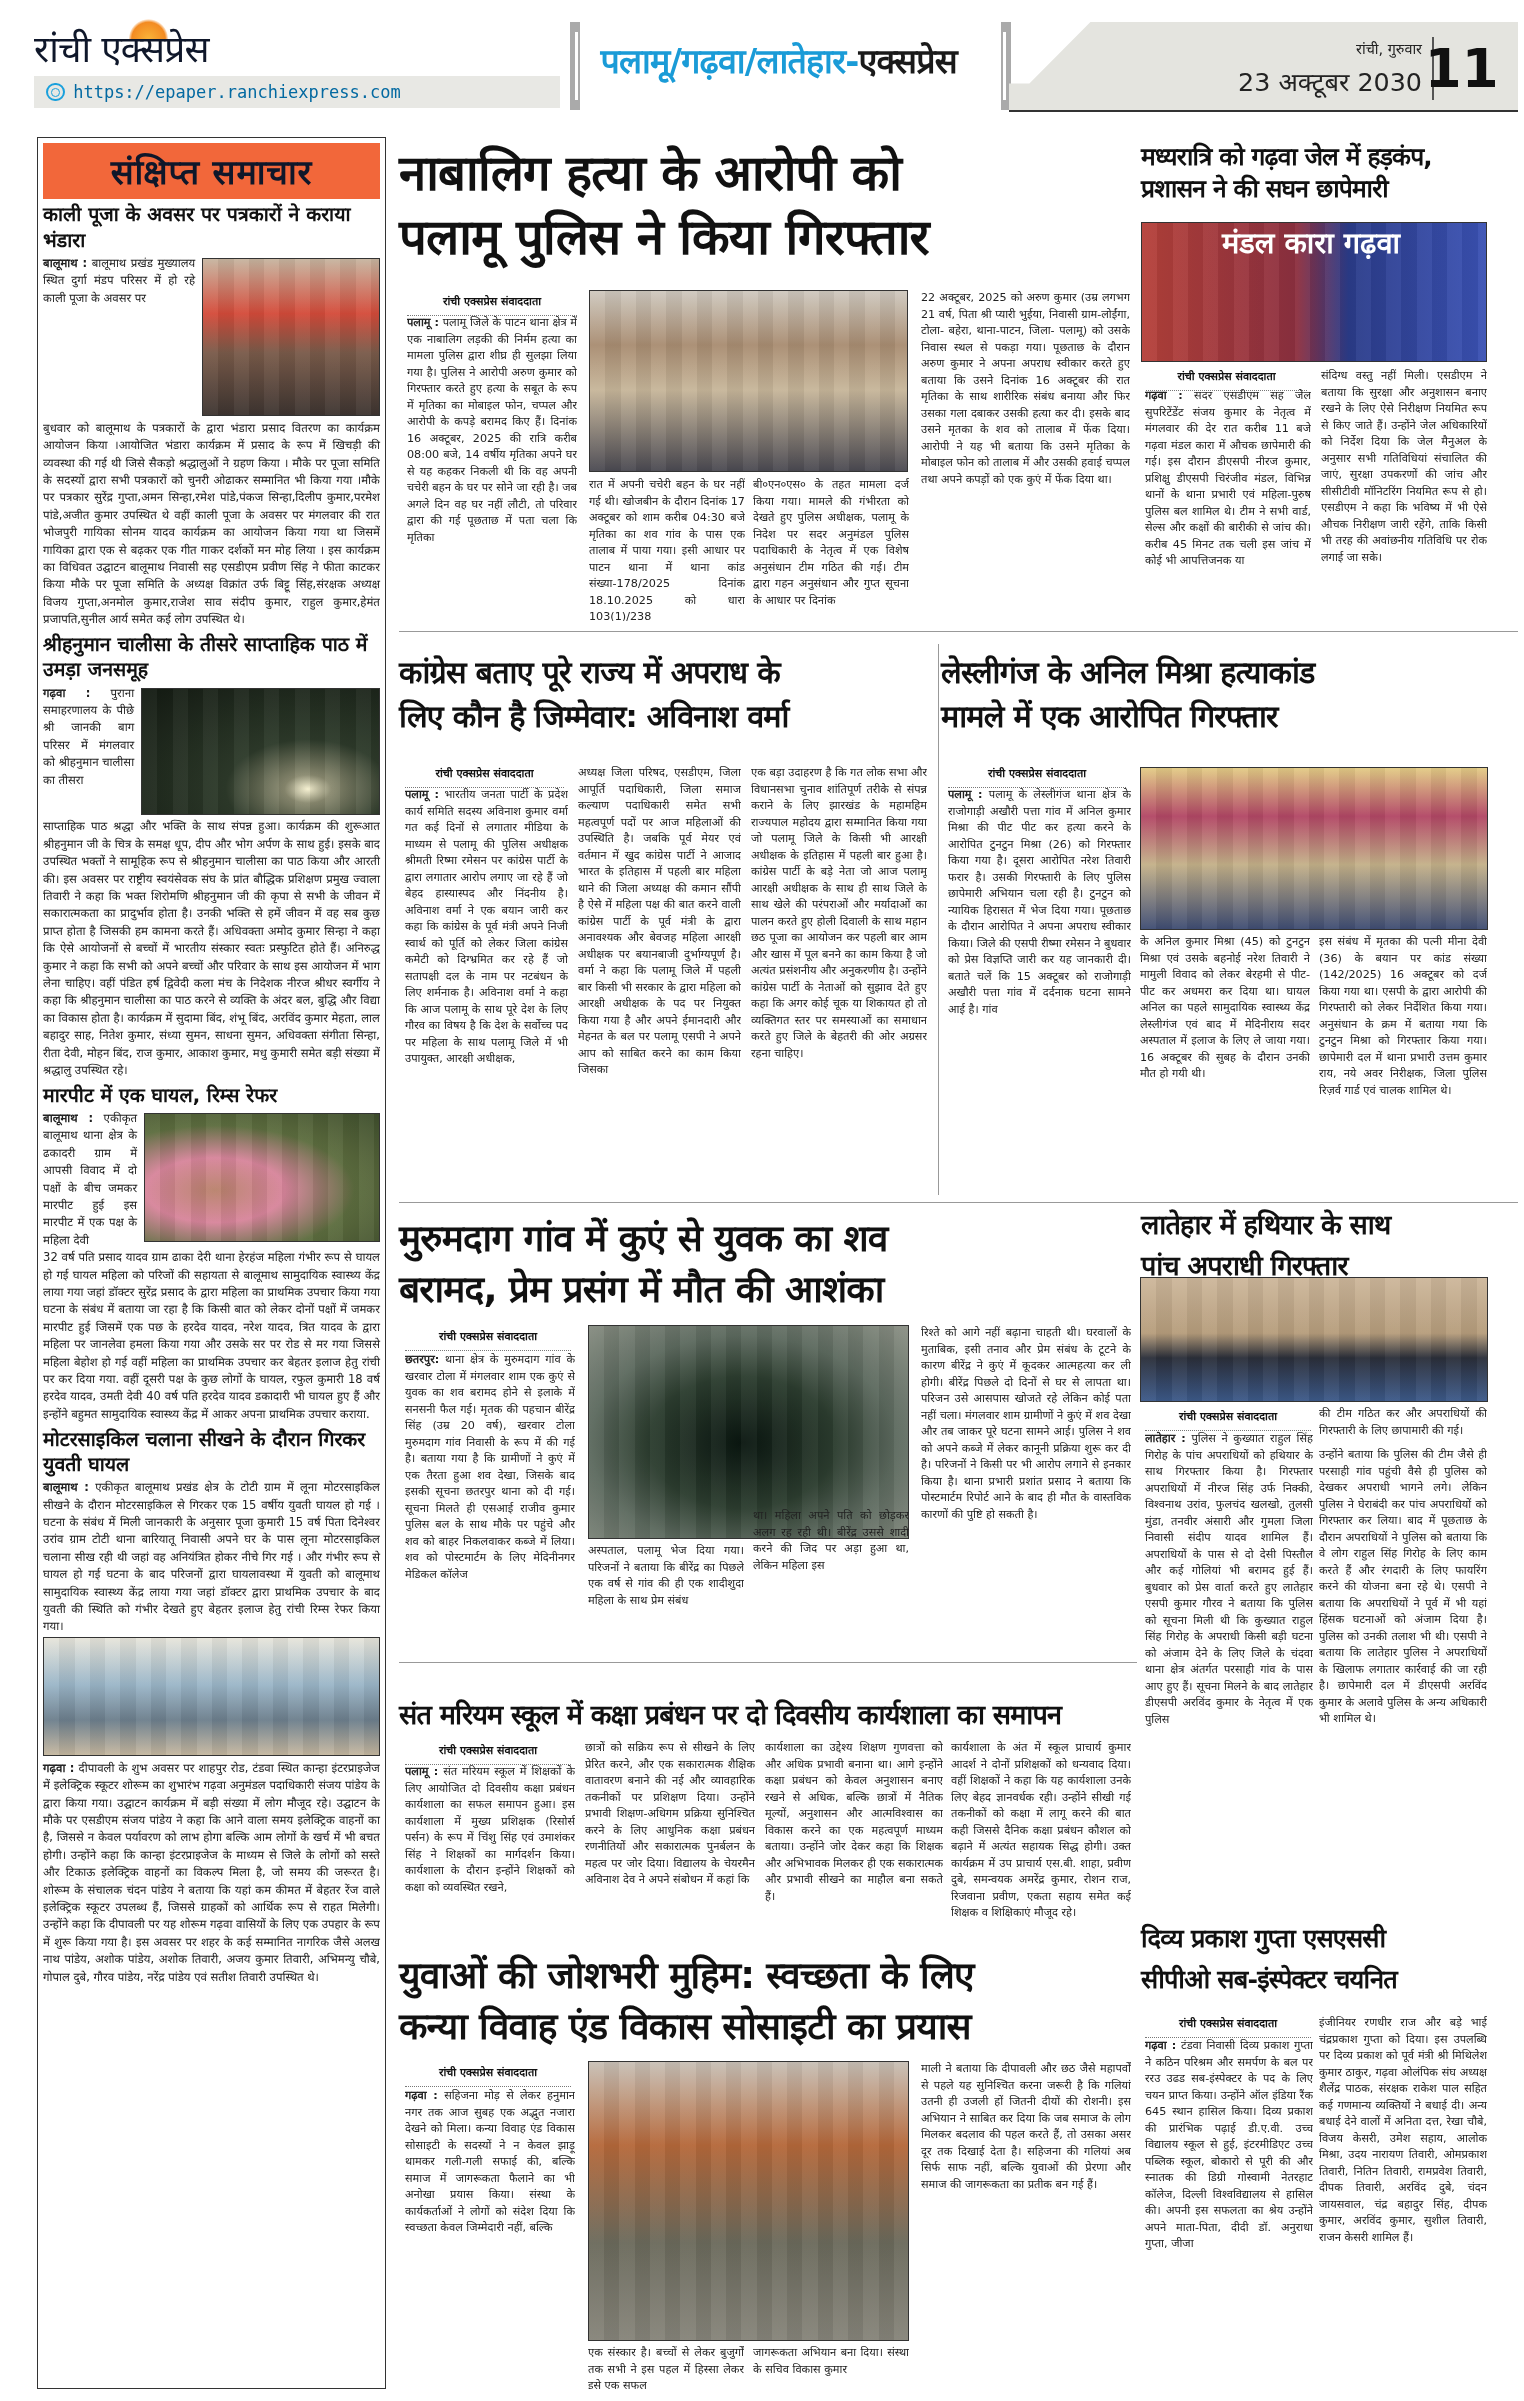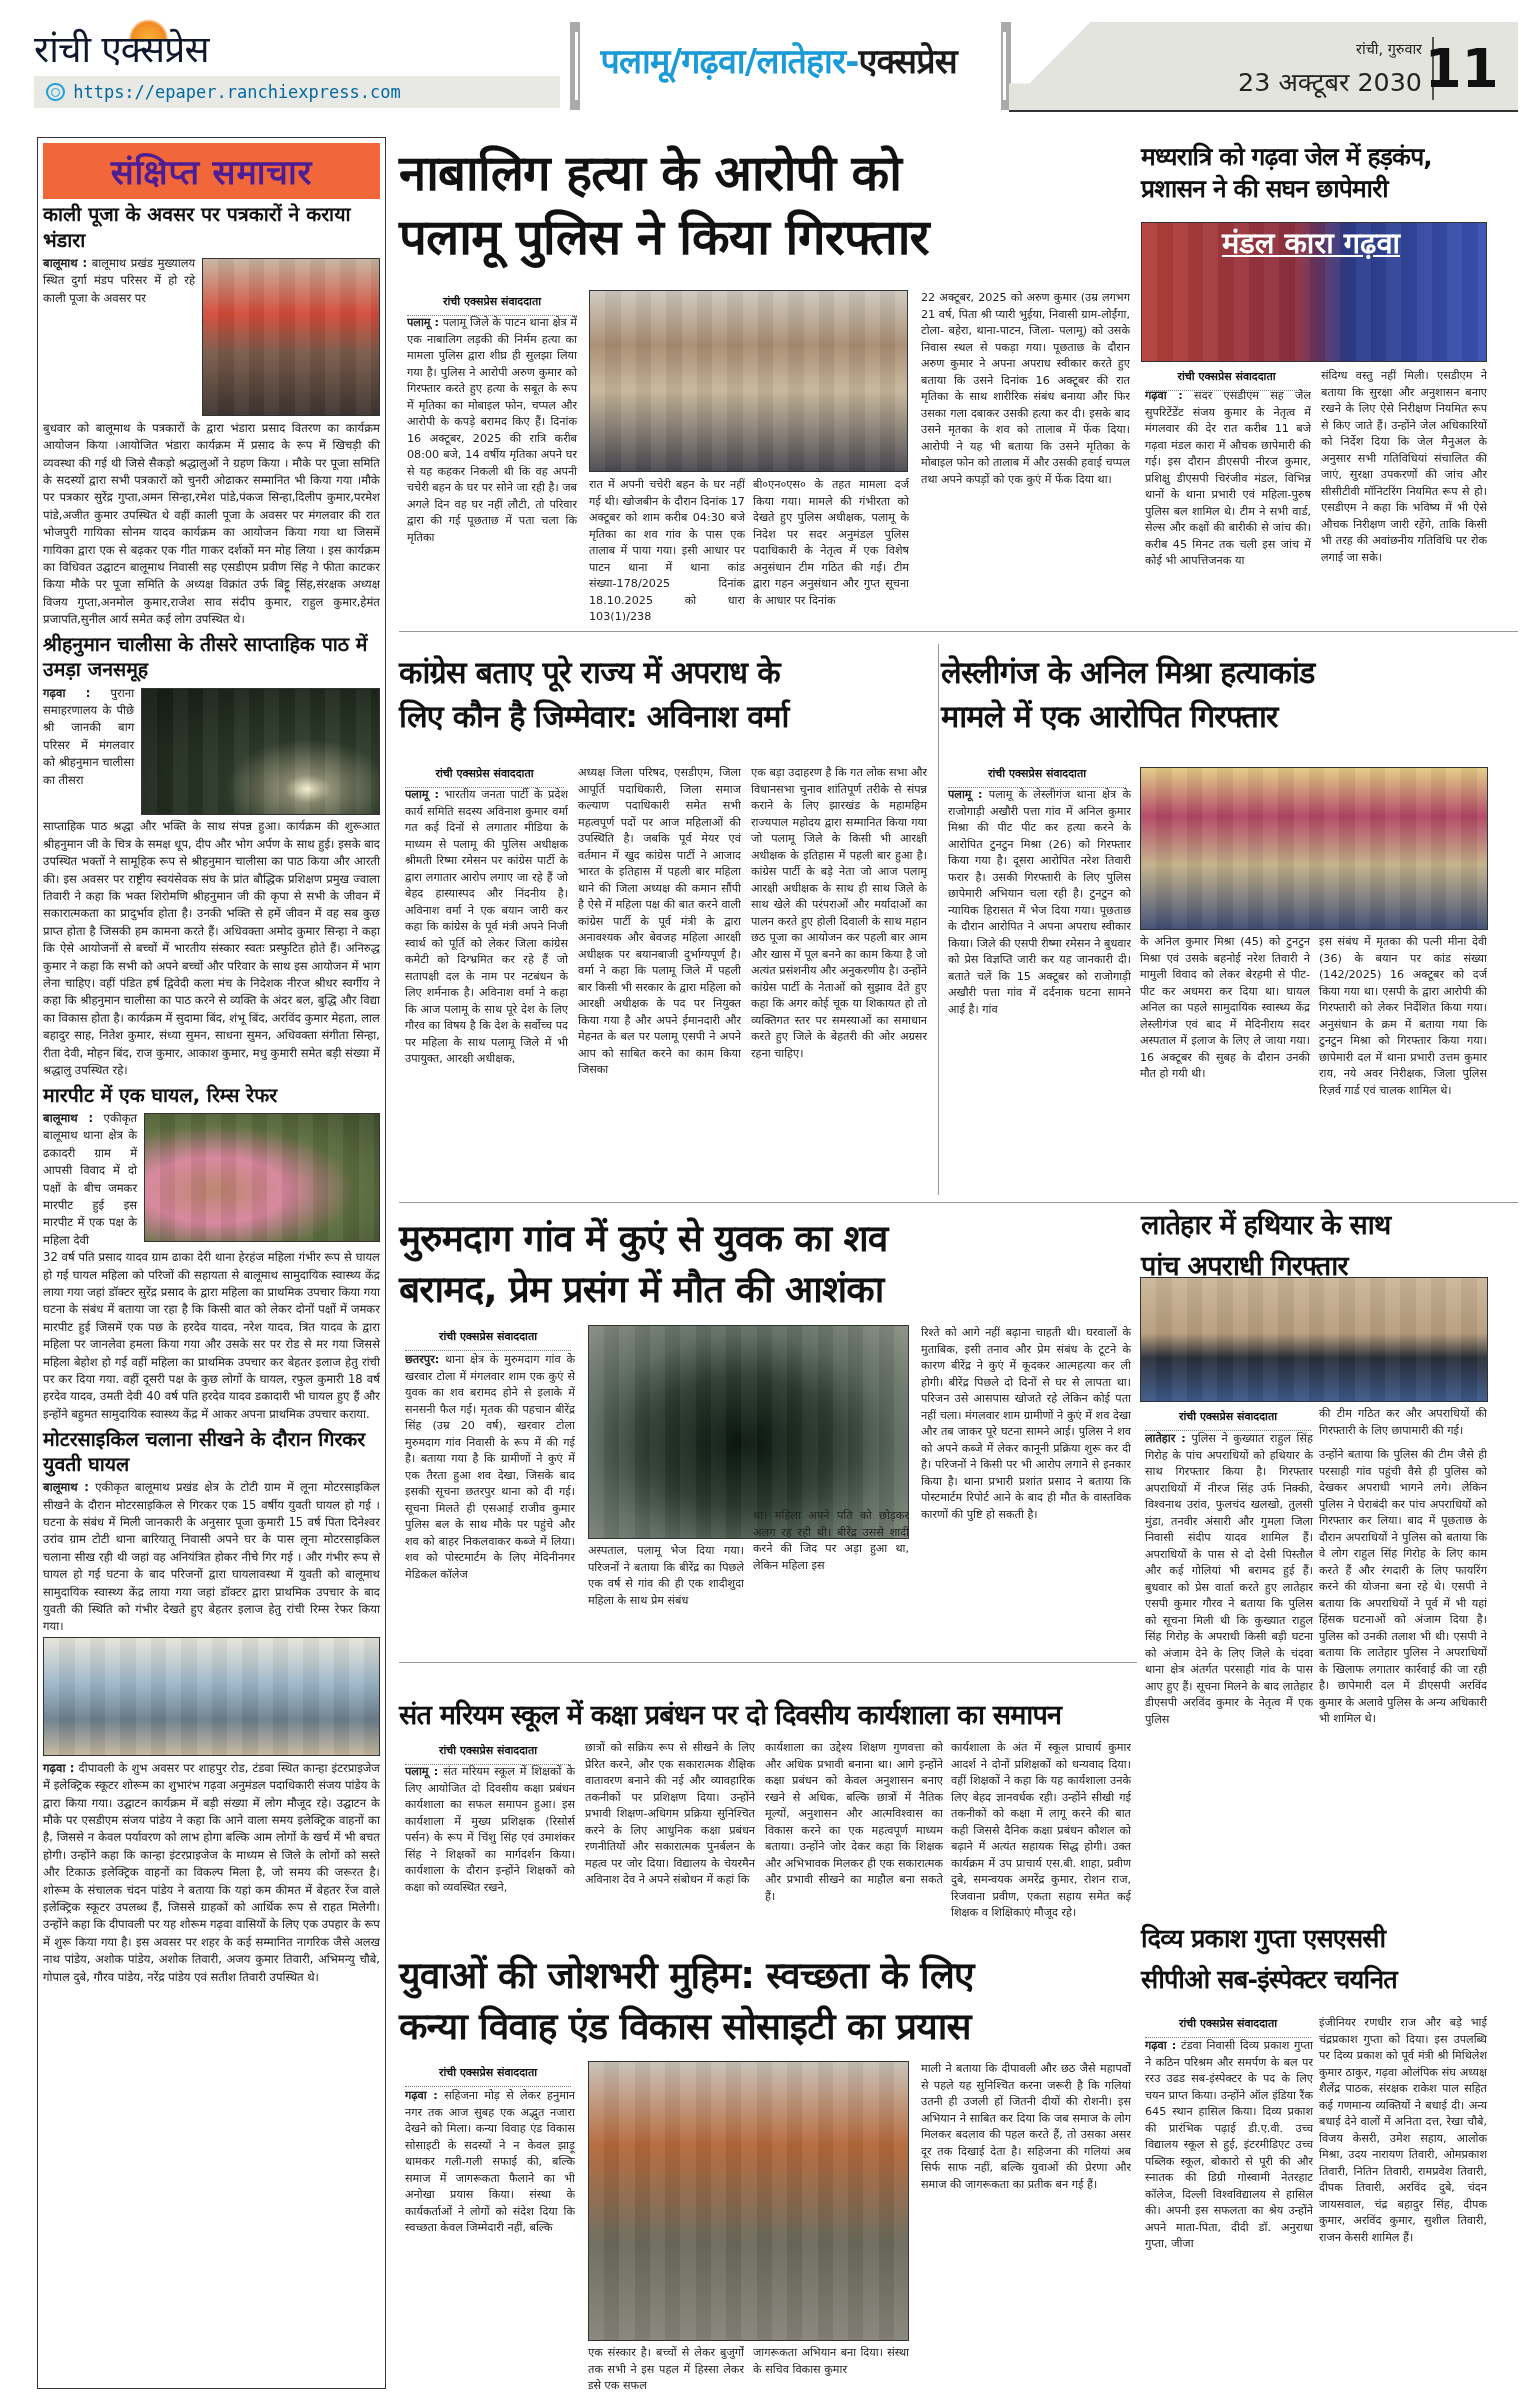--- a/index.html
+++ b/index.html
@@ -29,21 +29,21 @@
   .date-shape { position: absolute; left: 85px; top: 0; width: 509px; height: 88px; background: #e4e4df; clip-path: polygon(16% 0, 100% 0, 100% 100%, 0 100%, 0 70%, 4% 70%); }
   .date-city { position: absolute; right: 102px; top: 17px; font-size: 14.4px; color: #222; }
   .date-main { position: absolute; right: 102px; top: 42px; font-size: 25.4px; color: #222; }
   .date-divider { position: absolute; right: 90px; top: 15.3px; width: 1.7px; height: 63px; background: #555; }
   .page-num { position: absolute; right: 25.4px; top: 17px; font-size: 53px; font-weight: 900; color: #111; line-height: 59px; }
   .date-underline { position: absolute; left: 85px; bottom: -1.7px; width: 509px; height: 1.7px; background: #333; }
 
   
   .left-col { position: absolute; left: 37px; top: 137px; width: 349px; height: 2252px; border: 1.7px solid #333; padding: 5.1px 5.1px; overflow: hidden; }
   .brief-banner { background: #f2673a; height: 56px; display: flex; align-items: center; justify-content: center; }
-  .brief-banner span { color: #4c1d95; font-size: 34px; font-weight: 700; letter-spacing: 0.8px; }
+  .brief-banner span { color: #0f172a; font-size: 34px; font-weight: 700; letter-spacing: 0.8px; }
   .brief-head { font-size: 19.5px; font-weight: 600; line-height: 25.4px; margin: 3.4px 0 1.7px; color: #111; }
   .brief-body { font-size: 11.5px; line-height: 17.4px; text-align: justify; color: #222; }
   .brief-body b { font-weight: 700; }
   .float-photo { float: right; margin: 3.4px 0 3.4px 6.8px; border: 0.8px solid #333; }
 
   .photo { position: relative; overflow: hidden; }
   .ph-warm { background: linear-gradient(180deg, #c7b5a0 0%, #d44b3a 35%, #7a5b4a 60%, #3e3531 100%); }
   .ph-night { background: radial-gradient(ellipse at 70% 80%, #f5f0d0 0%, #8a8a70 10%, #2d3a2a 35%, #131a12 100%); }
   .ph-pink { background: radial-gradient(ellipse at 30% 60%, #b9826c 0%, #d7859b 30%, #5d6d3f 60%, #3e4d2c 100%); }
   .ph-crowd { background: linear-gradient(180deg, #e7e5db 0%, #9bb6c8 40%, #6d7f8d 70%, #c6b8a0 100%); }
@@ -149,21 +149,21 @@
   <div class="col-text" style="left:753px;top:477px;width:156px;height:144px;">बी०एन०एस० के तहत मामला दर्ज किया गया। मामले की गंभीरता को देखते हुए पुलिस अधीक्षक, पलामू के निदेश पर सदर अनुमंडल पुलिस पदाधिकारी के नेतृत्व में एक विशेष अनुसंधान टीम गठित की गई। टीम द्वारा गहन अनुसंधान और गुप्त सूचना के आधार पर दिनांक</div>
   <div class="col-text" style="left:921px;top:290px;width:209px;height:331px;">22 अक्टूबर, 2025 को अरुण कुमार (उम्र लगभग 21 वर्ष, पिता श्री प्यारी भुईया, निवासी ग्राम-लोईंगा, टोला- बहेरा, थाना-पाटन, जिला- पलामू) को उसके निवास स्थल से पकड़ा गया। पूछताछ के दौरान अरुण कुमार ने अपना अपराध स्वीकार करते हुए बताया कि उसने दिनांक 16 अक्टूबर की रात मृतिका के साथ शारीरिक संबंध बनाया और फिर उसका गला दबाकर उसकी हत्या कर दी। इसके बाद उसने मृतका के शव को तालाब में फेंक दिया। आरोपी ने यह भी बताया कि उसने मृतिका के मोबाइल फोन को तालाब में और उसकी हवाई चप्पल तथा अपने कपड़ों को एक कुएं में फेंक दिया था।</div>
 </section>
 
 <section>
   <h2 class="headline" style="left:1141px;top:141px;width:373px;font-size:24.6px;line-height:32px;">
     <span>मध्यरात्रि को गढ़वा जेल में हड़कंप,</span><br>
     <span>प्रशासन ने की सघन छापेमारी</span>
   </h2>
   <div class="photo ph-jail bordered abs" style="left:1141px;top:222px;width:346px;height:140px;">
-    <div class="abs" style="left:59px;top:5.1px;color:#fff;font-size:29px;font-weight:900;line-height:30.5px;text-align:center;width:220px;z-index:1;text-decoration:underline;">मंडल कारा गढ़वा</div>
+    <div class="abs" style="left:59px;top:5.1px;color:#fff;font-size:29px;font-weight:900;line-height:30.5px;text-align:center;width:220px;z-index:1;">मंडल कारा गढ़वा</div>
   </div>
   <div class="byline" style="left:1146px;top:368px;width:161px;">रांची एक्सप्रेस संवाददाता</div>
   <div class="col-text" style="left:1145px;top:388px;width:166px;height:231px;"><span><b>गढ़वा :</b> सदर एसडीएम सह जेल सुपरिटेंडेंट संजय कुमार के नेतृत्व में मंगलवार की देर रात करीब 11 बजे गढ़वा मंडल कारा में औचक छापेमारी की गई। इस दौरान डीएसपी नीरज कुमार, प्रशिक्षु डीएसपी चिरंजीव मंडल, विभिन्न थानों के थाना प्रभारी एवं महिला-पुरुष पुलिस बल शामिल थे। टीम ने सभी वार्ड, सेल्स और कक्षों की बारीकी से जांच की। करीब 45 मिनट तक चली इस जांच में कोई भी आपत्तिजनक या</span></div>
   <div class="col-text" style="left:1321px;top:368px;width:166px;height:251px;">संदिग्ध वस्तु नहीं मिली। एसडीएम ने बताया कि सुरक्षा और अनुशासन बनाए रखने के लिए ऐसे निरीक्षण नियमित रूप से किए जाते हैं। उन्होंने जेल अधिकारियों को निर्देश दिया कि जेल मैनुअल के अनुसार सभी गतिविधियां संचालित की जाएं, सुरक्षा उपकरणों की जांच और सीसीटीवी मॉनिटरिंग नियमित रूप से हो। एसडीएम ने कहा कि भविष्य में भी ऐसे औचक निरीक्षण जारी रहेंगे, ताकि किसी भी तरह की अवांछनीय गतिविधि पर रोक लगाई जा सके।</div>
 </section>
 
 <div class="rule-h" style="left:399px;top:631px;width:1119px;"></div>
 
 <section>
   <h2 class="headline hl-m" style="left:399px;top:651px;width:543px;">

